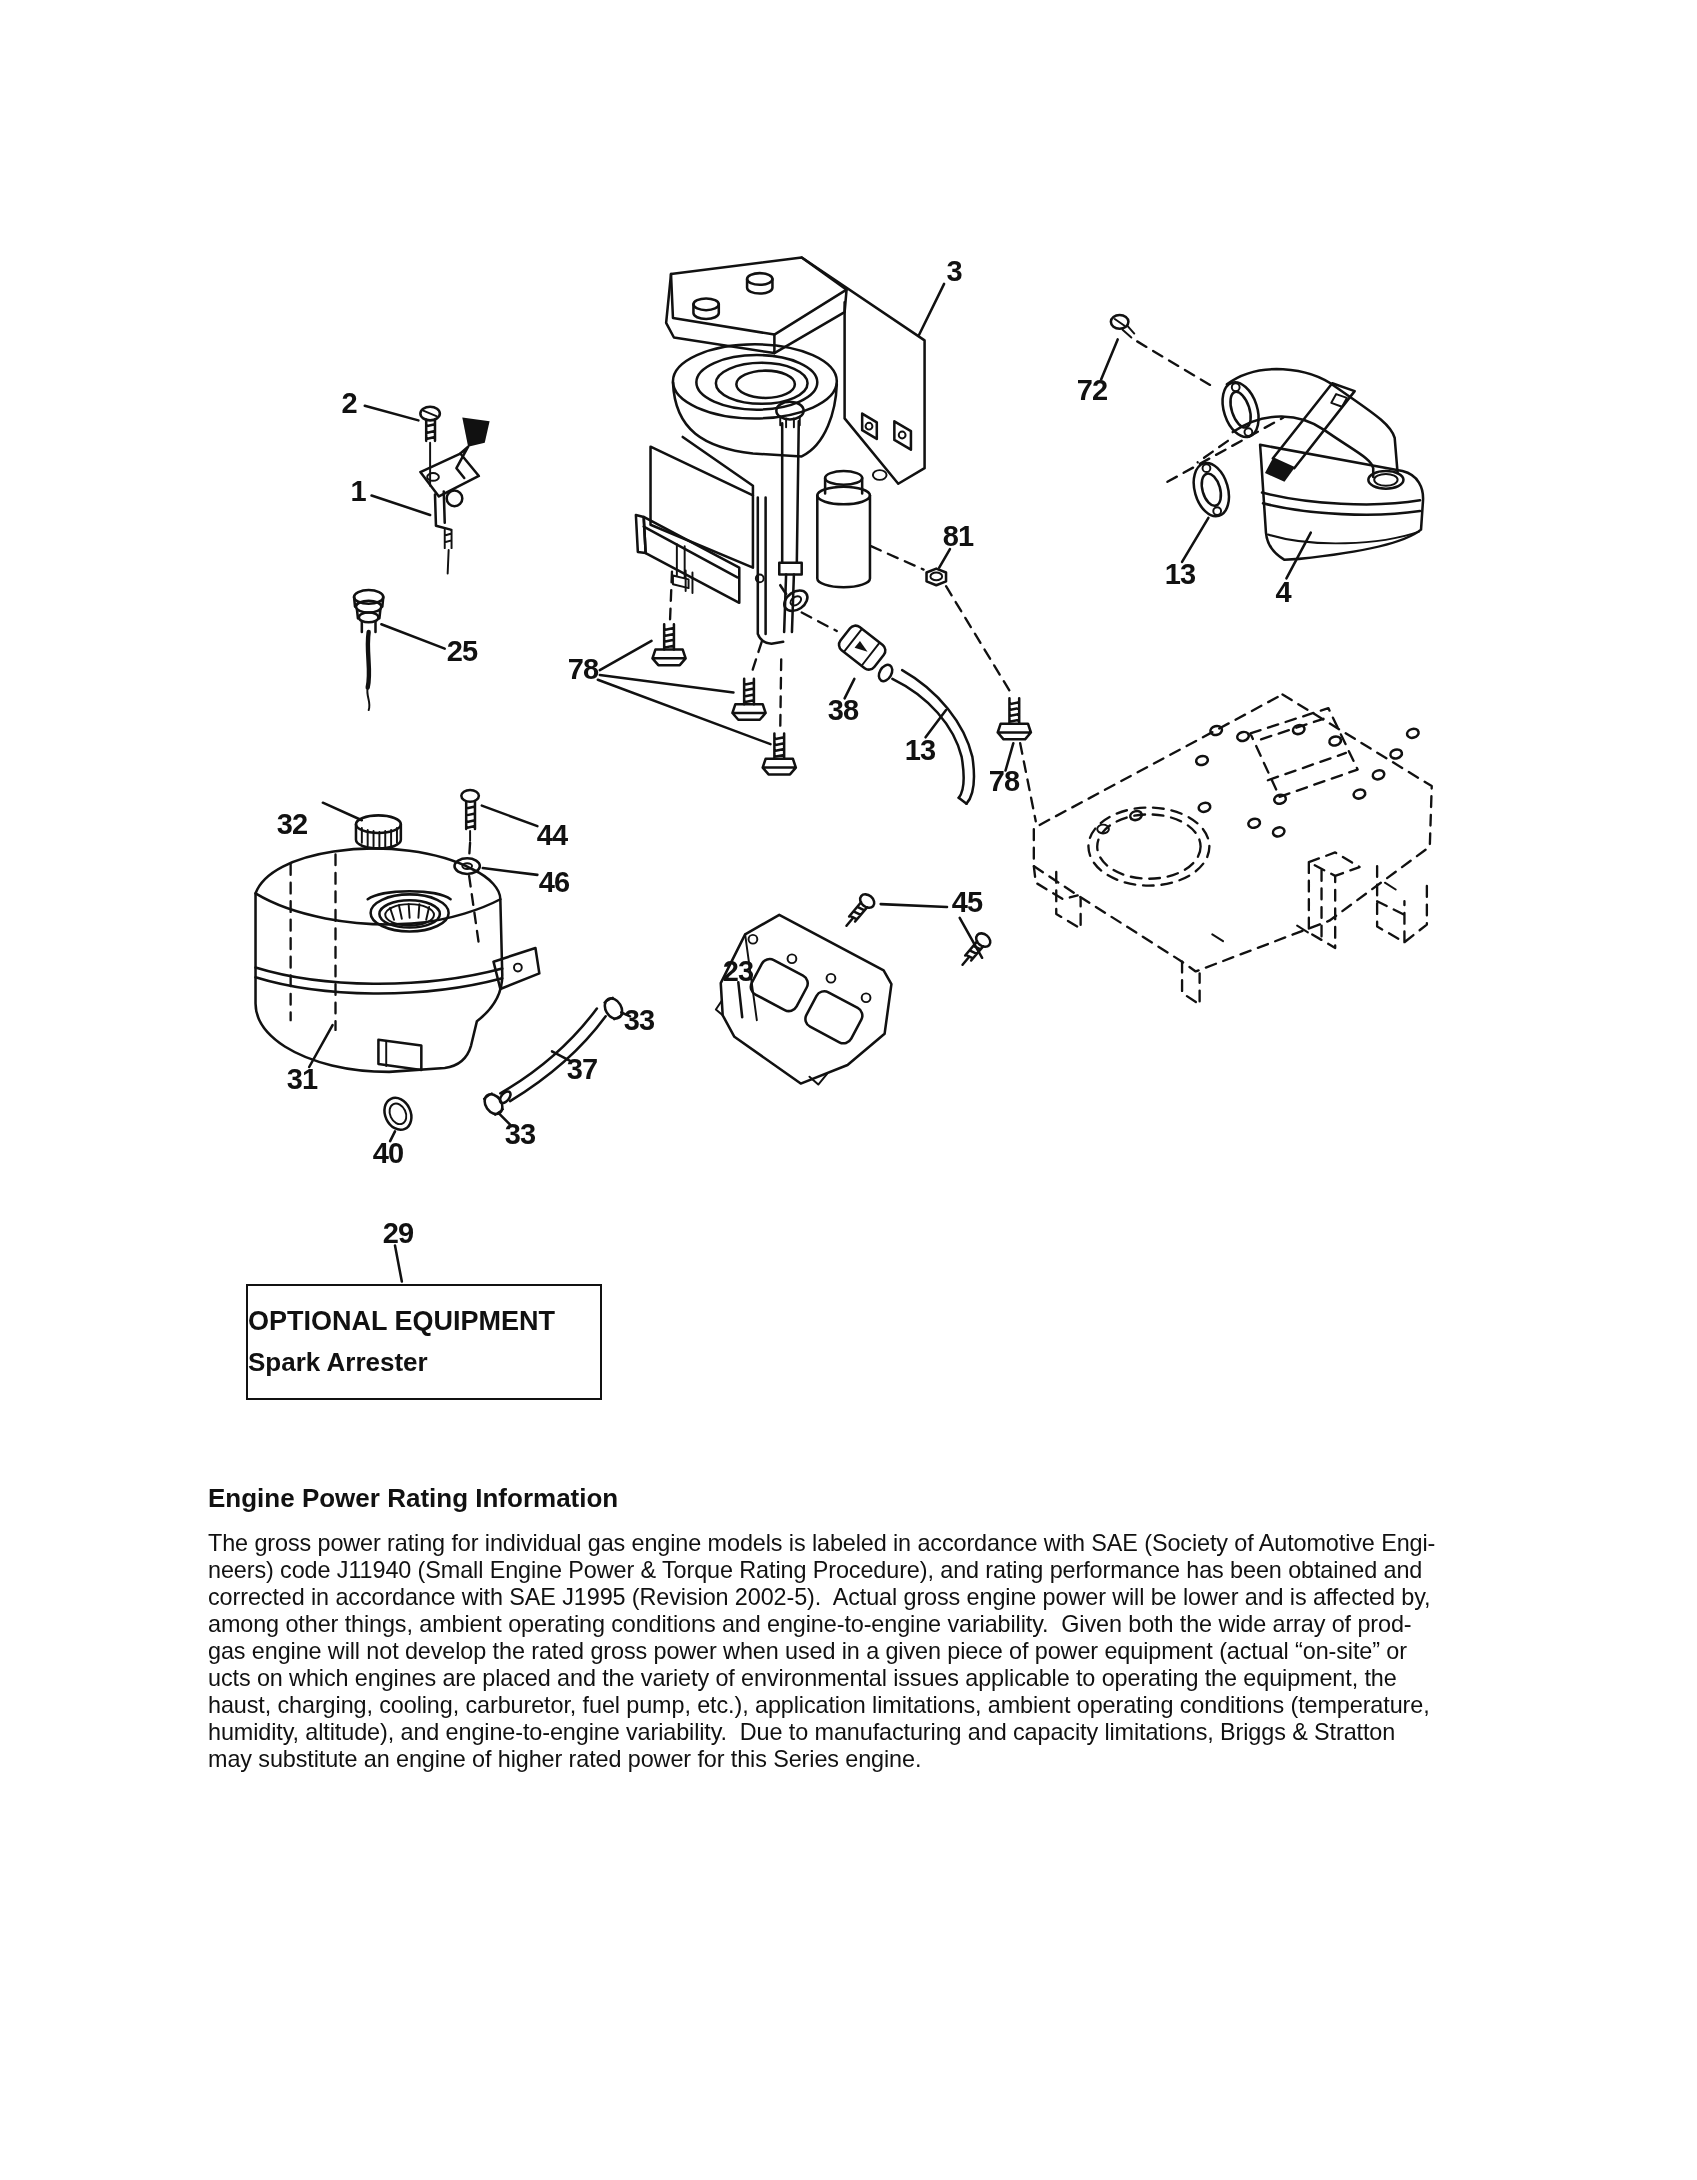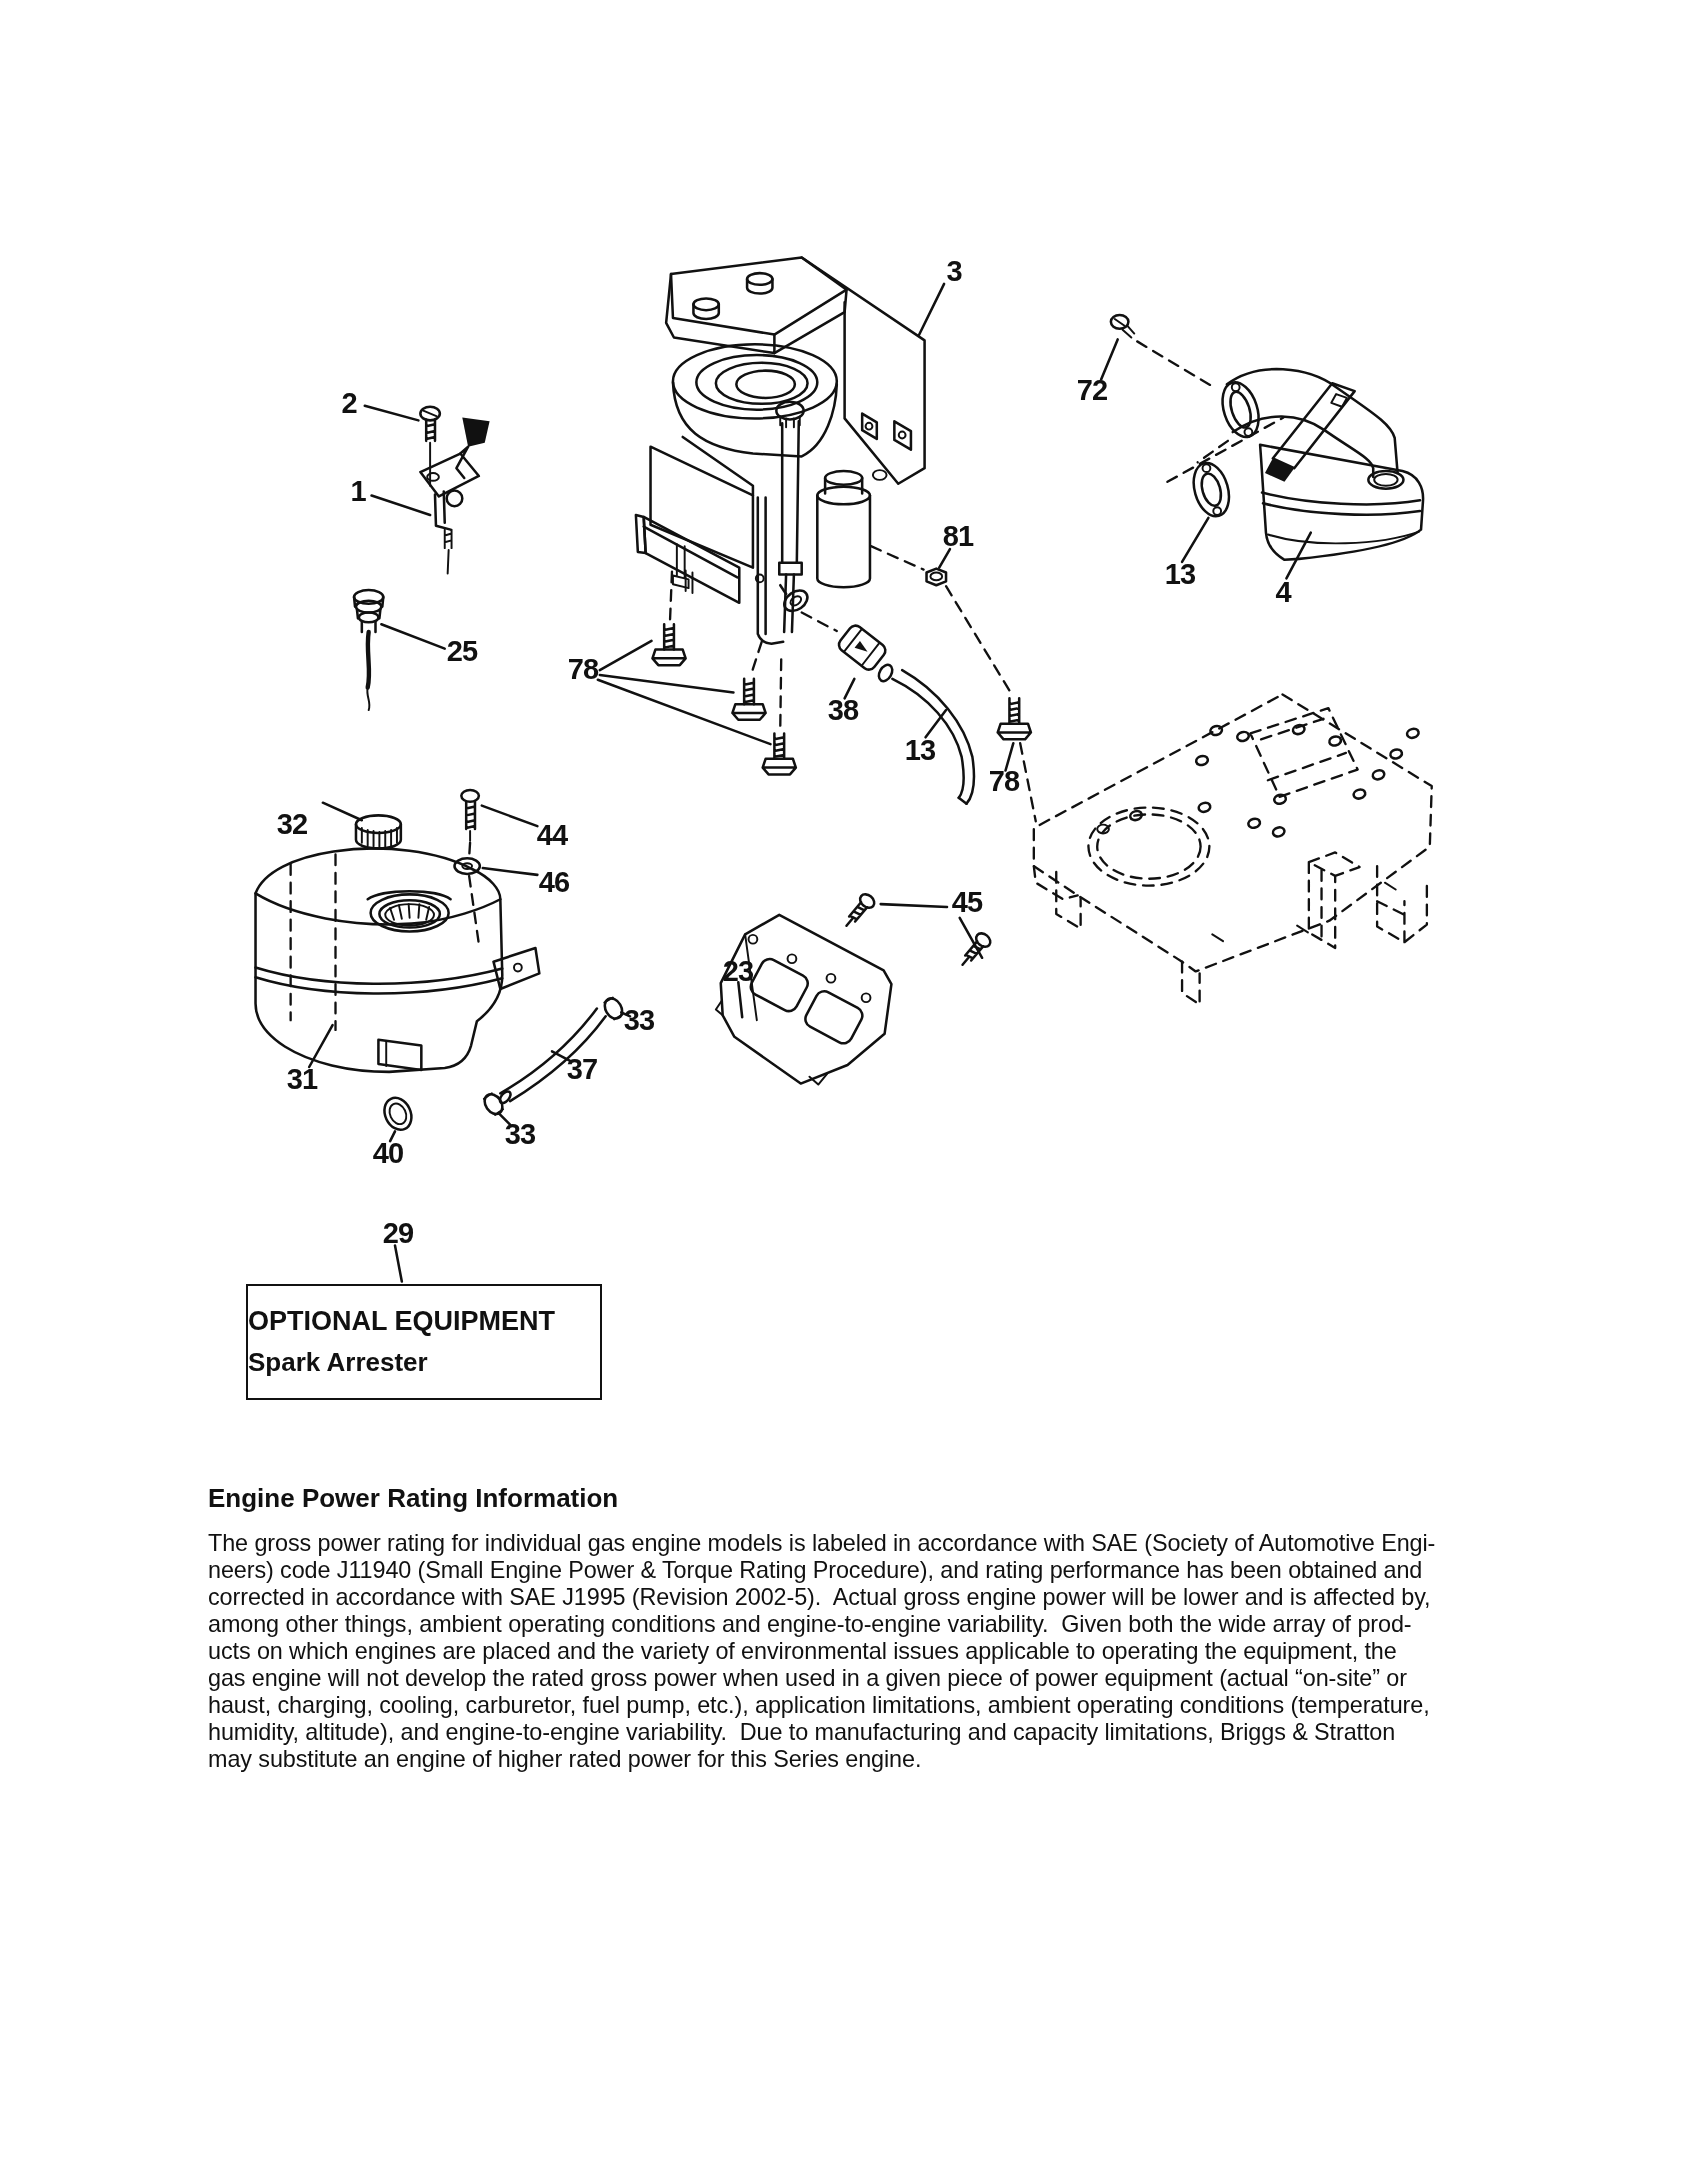--- a/index.html
+++ b/index.html
@@ -314,21 +314,21 @@
     <div class="t1">OPTIONAL EQUIPMENT</div>
     <div class="t2">Spark Arrester</div>
   </div>
 
   <div class="sec-head">Engine Power Rating Information</div>
   <div class="sec-para" id="para">
       <div class="ln">The gross power rating for individual gas engine models is labeled in accordance with SAE (Society of Automotive Engi-</div>
       <div class="ln">neers) code J11940 (Small Engine Power &amp; Torque Rating Procedure), and rating performance has been obtained and</div>
       <div class="ln">corrected in accordance with SAE J1995 (Revision 2002-5).  Actual gross engine power will be lower and is affected by,</div>
       <div class="ln">among other things, ambient operating conditions and engine-to-engine variability.  Given both the wide array of prod-</div>
+      <div class="ln">gas engine will not develop the rated gross power when used in a given piece of power equipment (actual “on-site” or</div>
       <div class="ln">ucts on which engines are placed and the variety of environmental issues applicable to operating the equipment, the</div>
-      <div class="ln">gas engine will not develop the rated gross power when used in a given piece of power equipment (actual “on-site” or</div>
       <div class="ln">haust, charging, cooling, carburetor, fuel pump, etc.), application limitations, ambient operating conditions (temperature,</div>
       <div class="ln">humidity, altitude), and engine-to-engine variability.  Due to manufacturing and capacity limitations, Briggs &amp; Stratton</div>
       <div class="ln">may substitute an engine of higher rated power for this Series engine.</div>
     </div>
 
 </div>
 
 
 </body></html>

